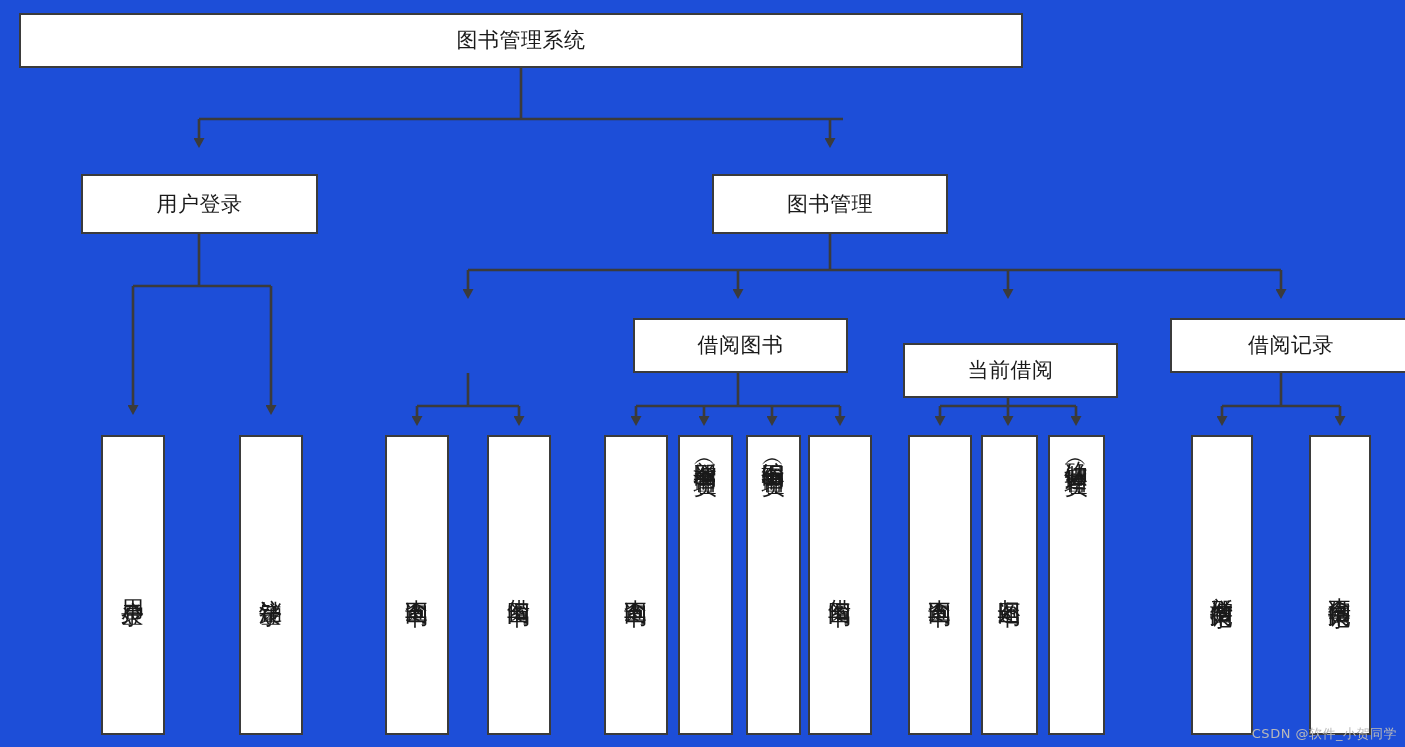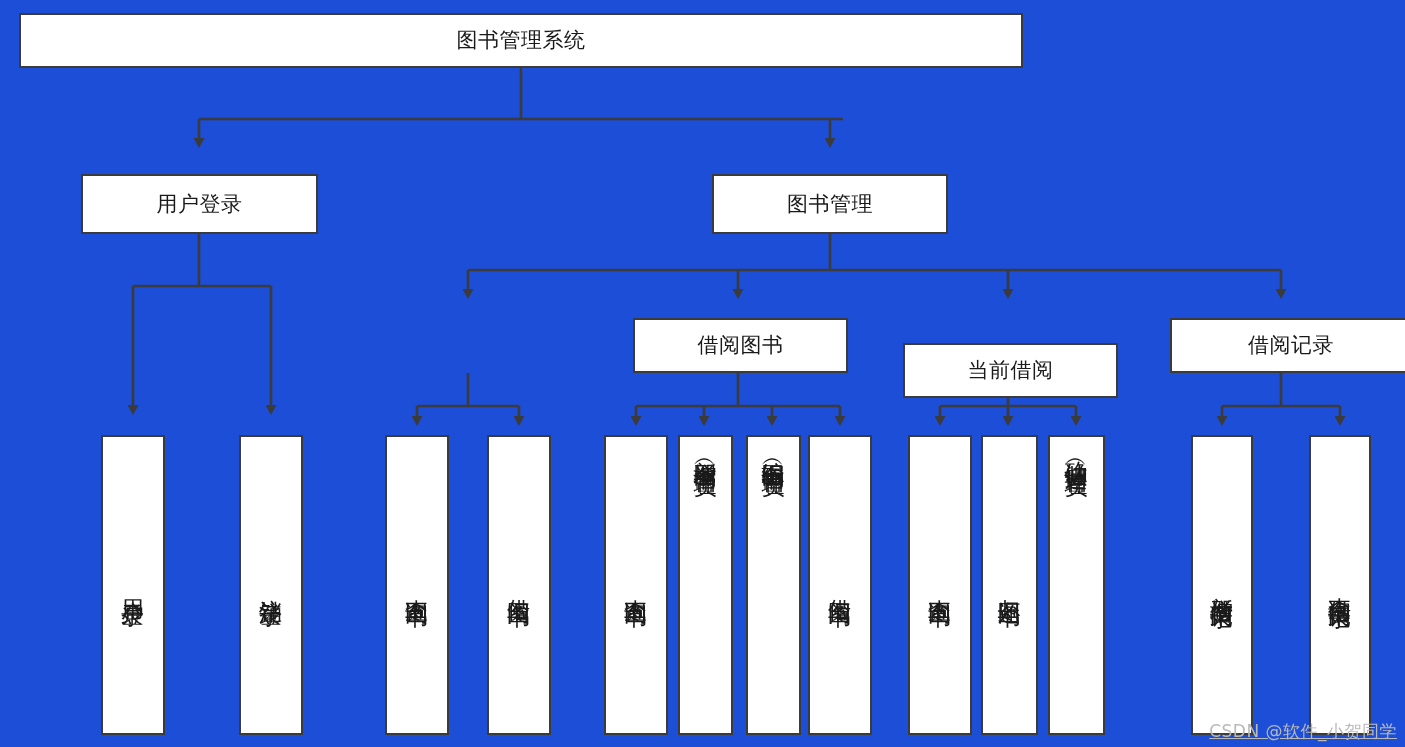--- a/index.html
+++ b/index.html
@@ -59,26 +59,25 @@
   .v-node.tall-text {
     align-items: flex-start;
   }
   .v-node.mid-text {
     align-items: center;
   }
   #watermark {
     position: absolute;
     right: 8px;
     bottom: 4px;
-    font-size: 17px;
+    font-size: 13px;
     color: #b9b9b9;
     letter-spacing: 0.5px;
     white-space: nowrap;
     pointer-events: none;
-    text-decoration: underline;
   }
 </style>
 </head>
 <body>
 
 <div id="canvas">
 
   <svg id="edges" viewBox="0 0 1405 747" xmlns="http://www.w3.org/2000/svg">
     <defs>
       <marker id="arrow" markerWidth="10" markerHeight="11" refX="1" refY="5.5" orient="auto" markerUnits="userSpaceOnUse">

